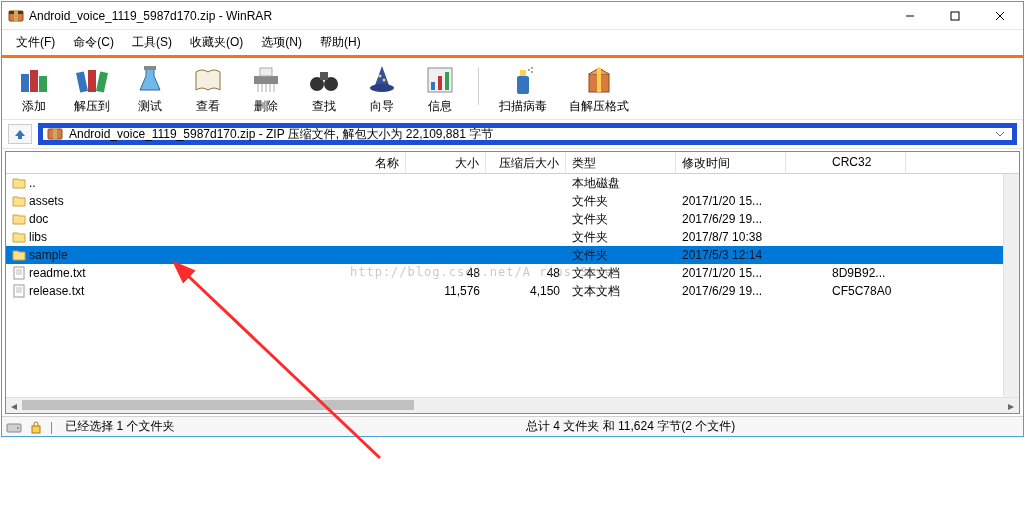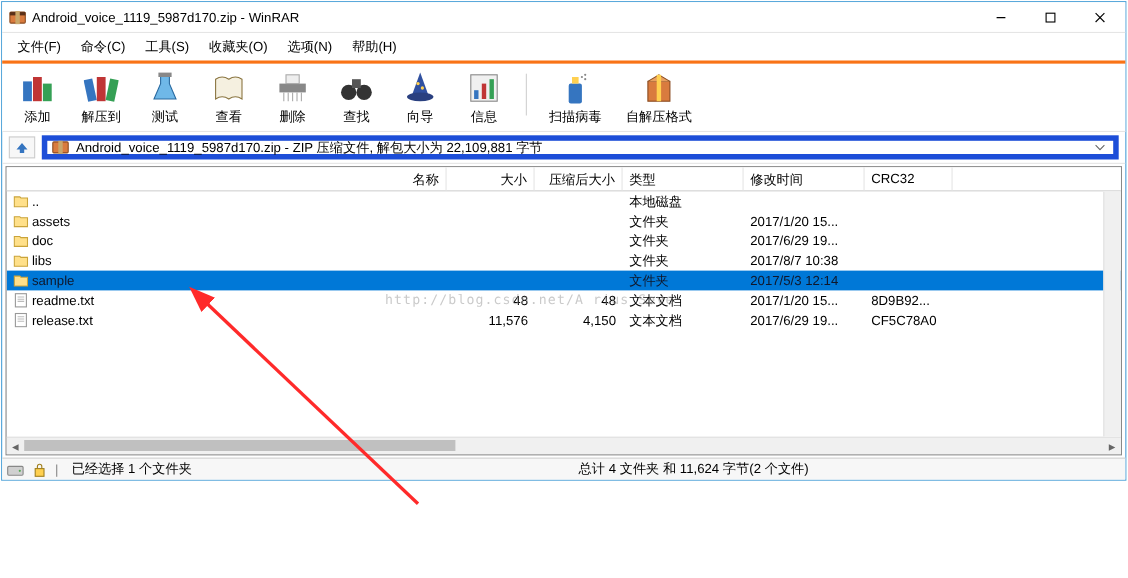--- a/index.html
+++ b/index.html
@@ -25,21 +25,21 @@
 .addrbox .atext { flex: 1; }
 .dropbtn { width: 16px; display: flex; align-items: center; justify-content: center; color: #666; }
 .listarea { flex: 1; display: flex; flex-direction: column; border: 1px solid #888; margin: 2px 3px; overflow: hidden; position: relative; }
 .listhead { display: flex; background: #fff; border-bottom: 1px solid #d0d0d0; height: 22px; }
 .lh { padding: 3px 6px; border-right: 1px solid #e5e5e5; color: #000; overflow: hidden; white-space: nowrap; }
 .c-name { width: 400px; text-align: right; }
 .c-size { width: 80px; text-align: right; }
 .c-pack { width: 80px; text-align: right; }
 .c-type { width: 110px; }
 .c-date { width: 110px; }
-.c-crc { width: 80px; }
+.c-crc { width: 80px; margin-left: 40px; }
 .listbody { flex: 1; overflow: auto; position: relative; }
 .row { display: flex; height: 18px; align-items: center; }
 .row.selected { background: #0078d7; color: #0f172a; }
 .cell { padding: 1px 6px; overflow: hidden; white-space: nowrap; }
 .cell.c-name { display: flex; align-items: center; gap: 3px; }
 .ficon { width: 14px; height: 14px; flex-shrink: 0; }
 .statusbar { display: flex; border-top: 1px solid #d0d0d0; height: 20px; align-items: center; padding: 0 4px; gap: 6px; background: #f7f7f7; }
 .sb-icon { width: 16px; height: 14px; }
 .sb-sep { color: #888; }
 .sb-text { padding: 0 6px; }

